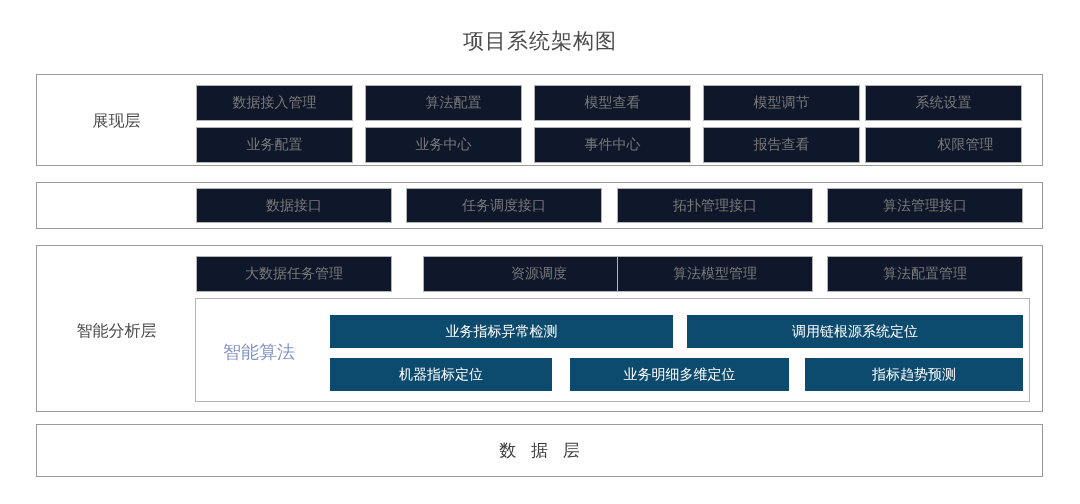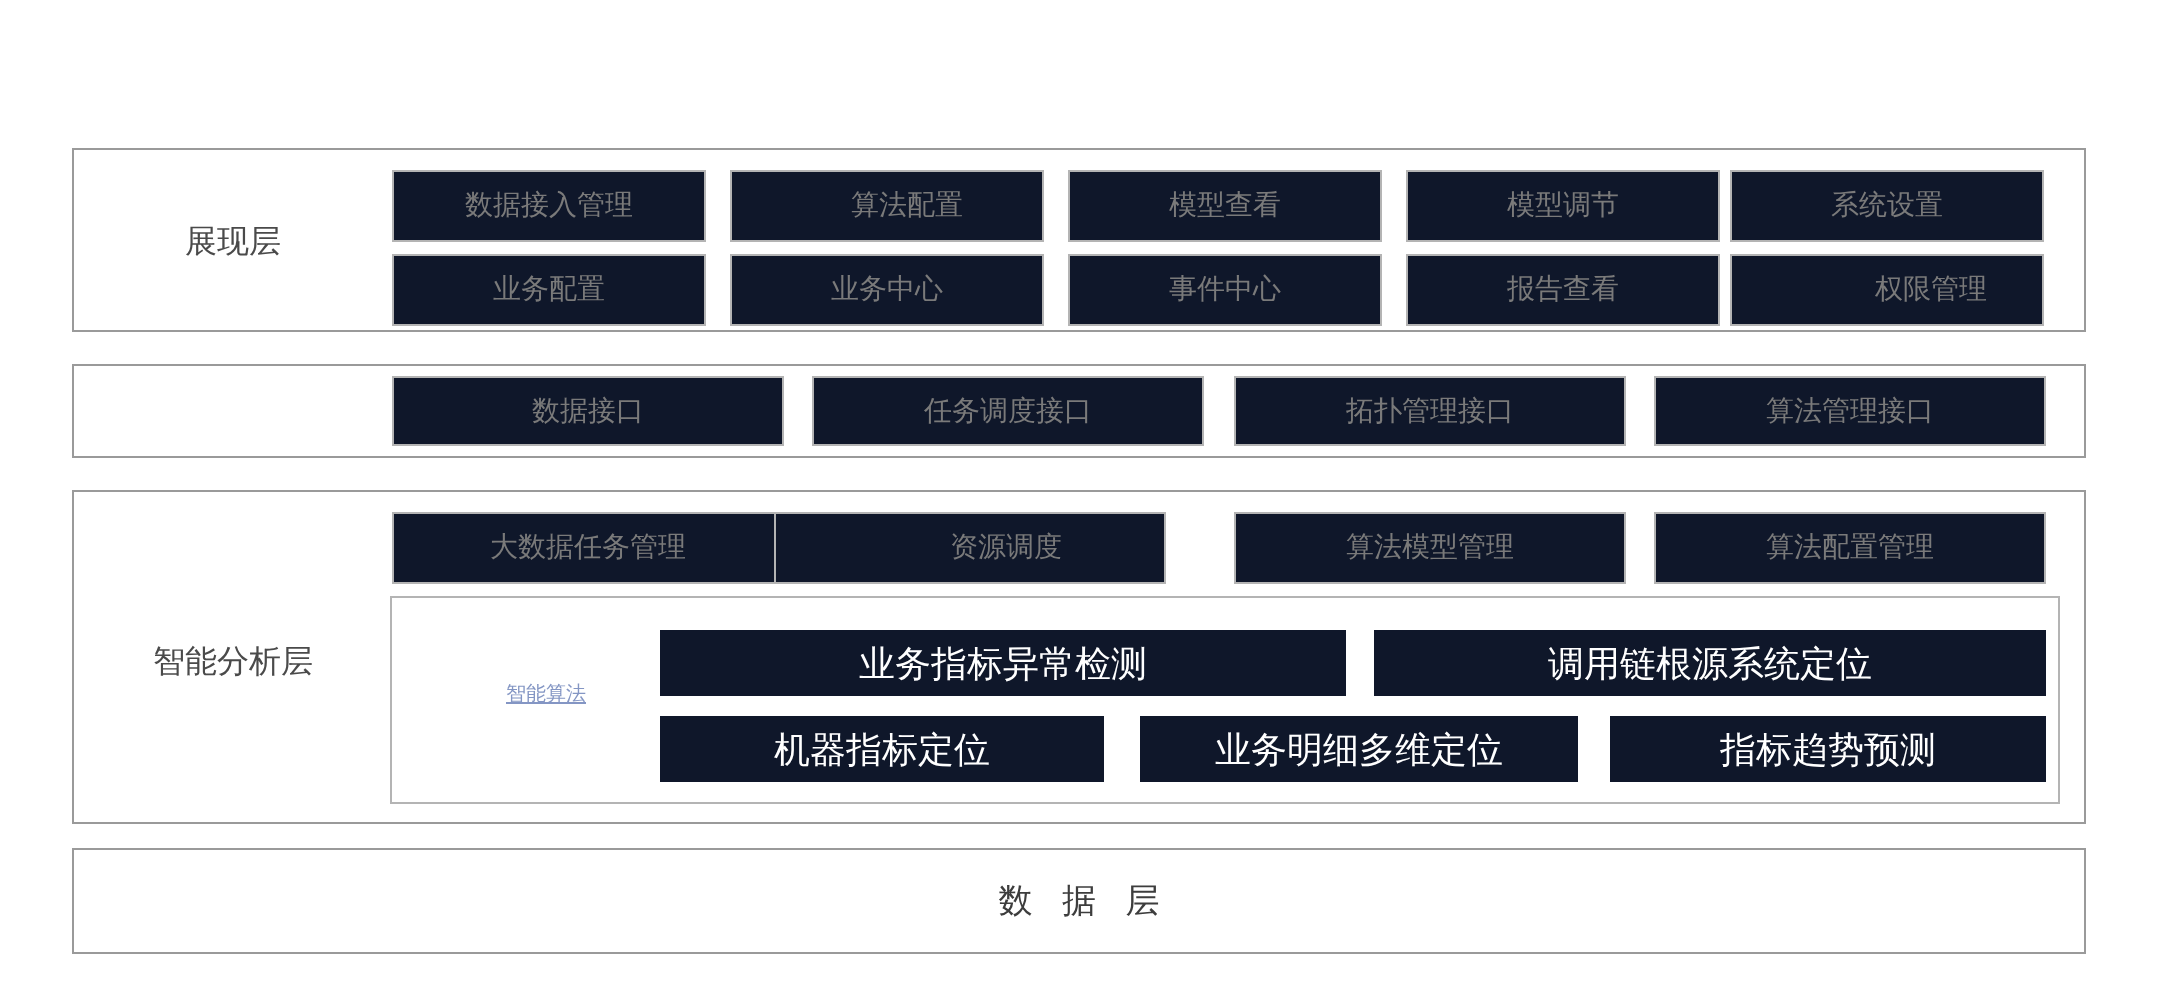--- a/index.html
+++ b/index.html
@@ -88,35 +88,34 @@
     left: 158px;
     top: 52px;
     width: 835px;
     height: 104px;
     box-sizing: border-box;
     border: 1px solid #b4b4b4;
     background: #ffffff;
   }
   #algo-panel .algo-label {
     position: absolute;
-    left: 22px;
+    left: 8px;
     top: 41px;
     width: 110px;
     text-align: center;
-    font-size: 10px;
+    font-size: 18px;
     color: #8496c4;
     white-space: nowrap;
-    text-decoration: underline;
   }
   .blue-cell {
     position: absolute;
     box-sizing: border-box;
-    background: #0f172a;
+    background: #0c4a6e;
     color: #ffffff;
-    font-size: 18px;
+    font-size: 14px;
     height: 33px;
     display: flex;
     align-items: center;
     justify-content: center;
     white-space: nowrap;
   }
   #algo-panel .brow1 { top: 16px; }
   #algo-panel .brow2 { top: 59px; }
 
   
@@ -134,20 +133,21 @@
     letter-spacing: 5px;
     text-indent: 5px;
     white-space: nowrap;
   }
 </style>
 </head>
 <body>
 
 <div id="diagram">
 
+  <div class="title">项目系统架构图</div>
 
   <div class="layer" id="layer-presentation">
     <div class="layer-label label-presentation">展现层</div>
 
     <div class="cell row1" style="left:159px;">数据接入管理</div>
     <div class="cell row1" style="left:328px;padding-left:20px;">算法配置</div>
     <div class="cell row1" style="left:497px;">模型查看</div>
     <div class="cell row1" style="left:666px;">模型调节</div>
     <div class="cell row1" style="left:828px;">系统设置</div>
 
@@ -162,21 +162,21 @@
     <div class="cell" style="left:159px;">数据接口</div>
     <div class="cell" style="left:369px;">任务调度接口</div>
     <div class="cell" style="left:580px;">拓扑管理接口</div>
     <div class="cell" style="left:790px;">算法管理接口</div>
   </div>
 
   <div class="layer" id="layer-analysis">
     <div class="layer-label label-analysis">智能分析层</div>
 
     <div class="cell top-cell" style="left:159px;">大数据任务管理</div>
-    <div class="cell top-cell" style="left:350px;padding-left:36px;">资源调度</div>
+    <div class="cell top-cell" style="left:386px;padding-left:36px;">资源调度</div>
     <div class="cell top-cell" style="left:580px;">算法模型管理</div>
     <div class="cell top-cell" style="left:790px;">算法配置管理</div>
 
     <div id="algo-panel">
       <div class="algo-label">智能算法</div>
 
       <div class="blue-cell brow1" style="left:134px; width:343px;">业务指标异常检测</div>
       <div class="blue-cell brow1" style="left:491px; width:336px;">调用链根源系统定位</div>
 
       <div class="blue-cell brow2" style="left:134px; width:222px;text-align:right;">机器指标定位</div>

